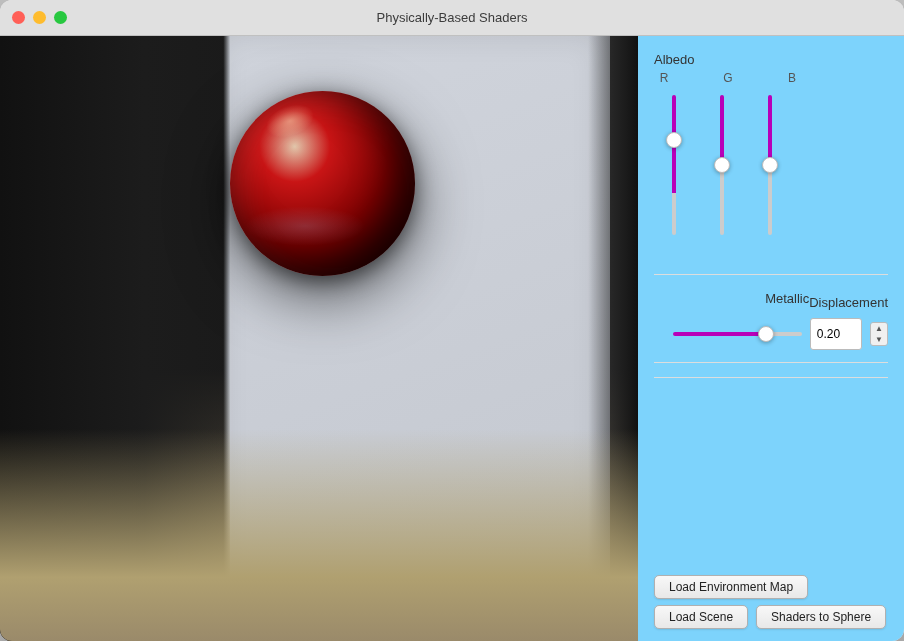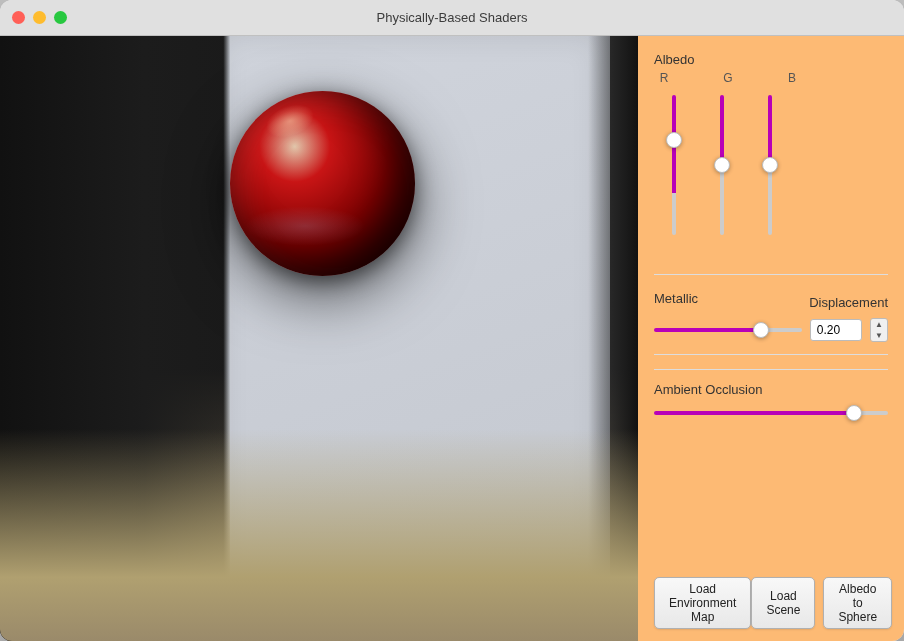--- a/index.html
+++ b/index.html
@@ -164,21 +164,21 @@
       position: absolute;
       bottom: 30px; left: 15px;
       width: 120px; height: 40px;
       border-radius: 50%;
       background: radial-gradient(ellipse, rgba(160,200,240,0.2) 0%, transparent 70%);
     }
 
     
     .controls {
       flex: 1;
-      background: #fdba74;
+      background: #7dd3fc;
       padding: 16px 16px 12px 16px;
       display: flex;
       flex-direction: column;
       gap: 10px;
       overflow-y: auto;
     }
 
     .section-label {
       font-size: 13px;
       font-weight: 500;
@@ -217,31 +217,32 @@
       height: 160px;
       position: relative;
       width: 20px;
     }
 
     
     .metallic-displacement {
       display: flex;
       flex-direction: column;
       gap: 4px;
+      align-items: flex-end;
     }
 
     .metallic-header {
       display: flex;
       justify-content: space-between;
       align-items: center;
     }
 
     .disp-input {
       width: 52px;
-      height: 22px;
+      height: 32px;
       border: 1px solid #bbb;
       border-radius: 3px;
       font-size: 12px;
       text-align: center;
       background: white;
       padding: 0 2px;
     }
 
     .stepper {
       display: flex;
@@ -266,21 +267,22 @@
     
     .roughness-section {}
 
     
     .ao-section {}
 
     
     .buttons-section {
       margin-top: auto;
       display: flex;
-      flex-direction: row;
+      flex-direction: column;
+      gap: 6px;
     }
 
     .btn-row {
       display: flex;
       gap: 8px;
       justify-content: flex-start;
     }
 
     .mac-btn {
       background: linear-gradient(to bottom, #f8f8f8, #e8e8e8);
@@ -468,30 +470,26 @@
             <button>▼</button>
           </div>
         </div>
       </div>
 
       <div class="divider"></div>
 
 
       <div class="divider"></div>
 
-      <div class="ao-section">
-        <div class="section-label">Ambient Occlusion</div>
-        <input type="range" class="h-slider-ao" min="0" max="100" value="88" style="width: 100%;">
-      </div>
 
       <div class="buttons-section">
         <div class="btn-row">
           <button class="mac-btn">Load Environment Map</button>
         </div>
         <div class="btn-row">
           <button class="mac-btn">Load Scene</button>
-          <button class="mac-btn">Albedo to Sphere</button>
+          <button class="mac-btn">Shaders to Sphere</button>
         </div>
       </div>
 
     </div>
   </div>
 </div>
 
 </body></html>

